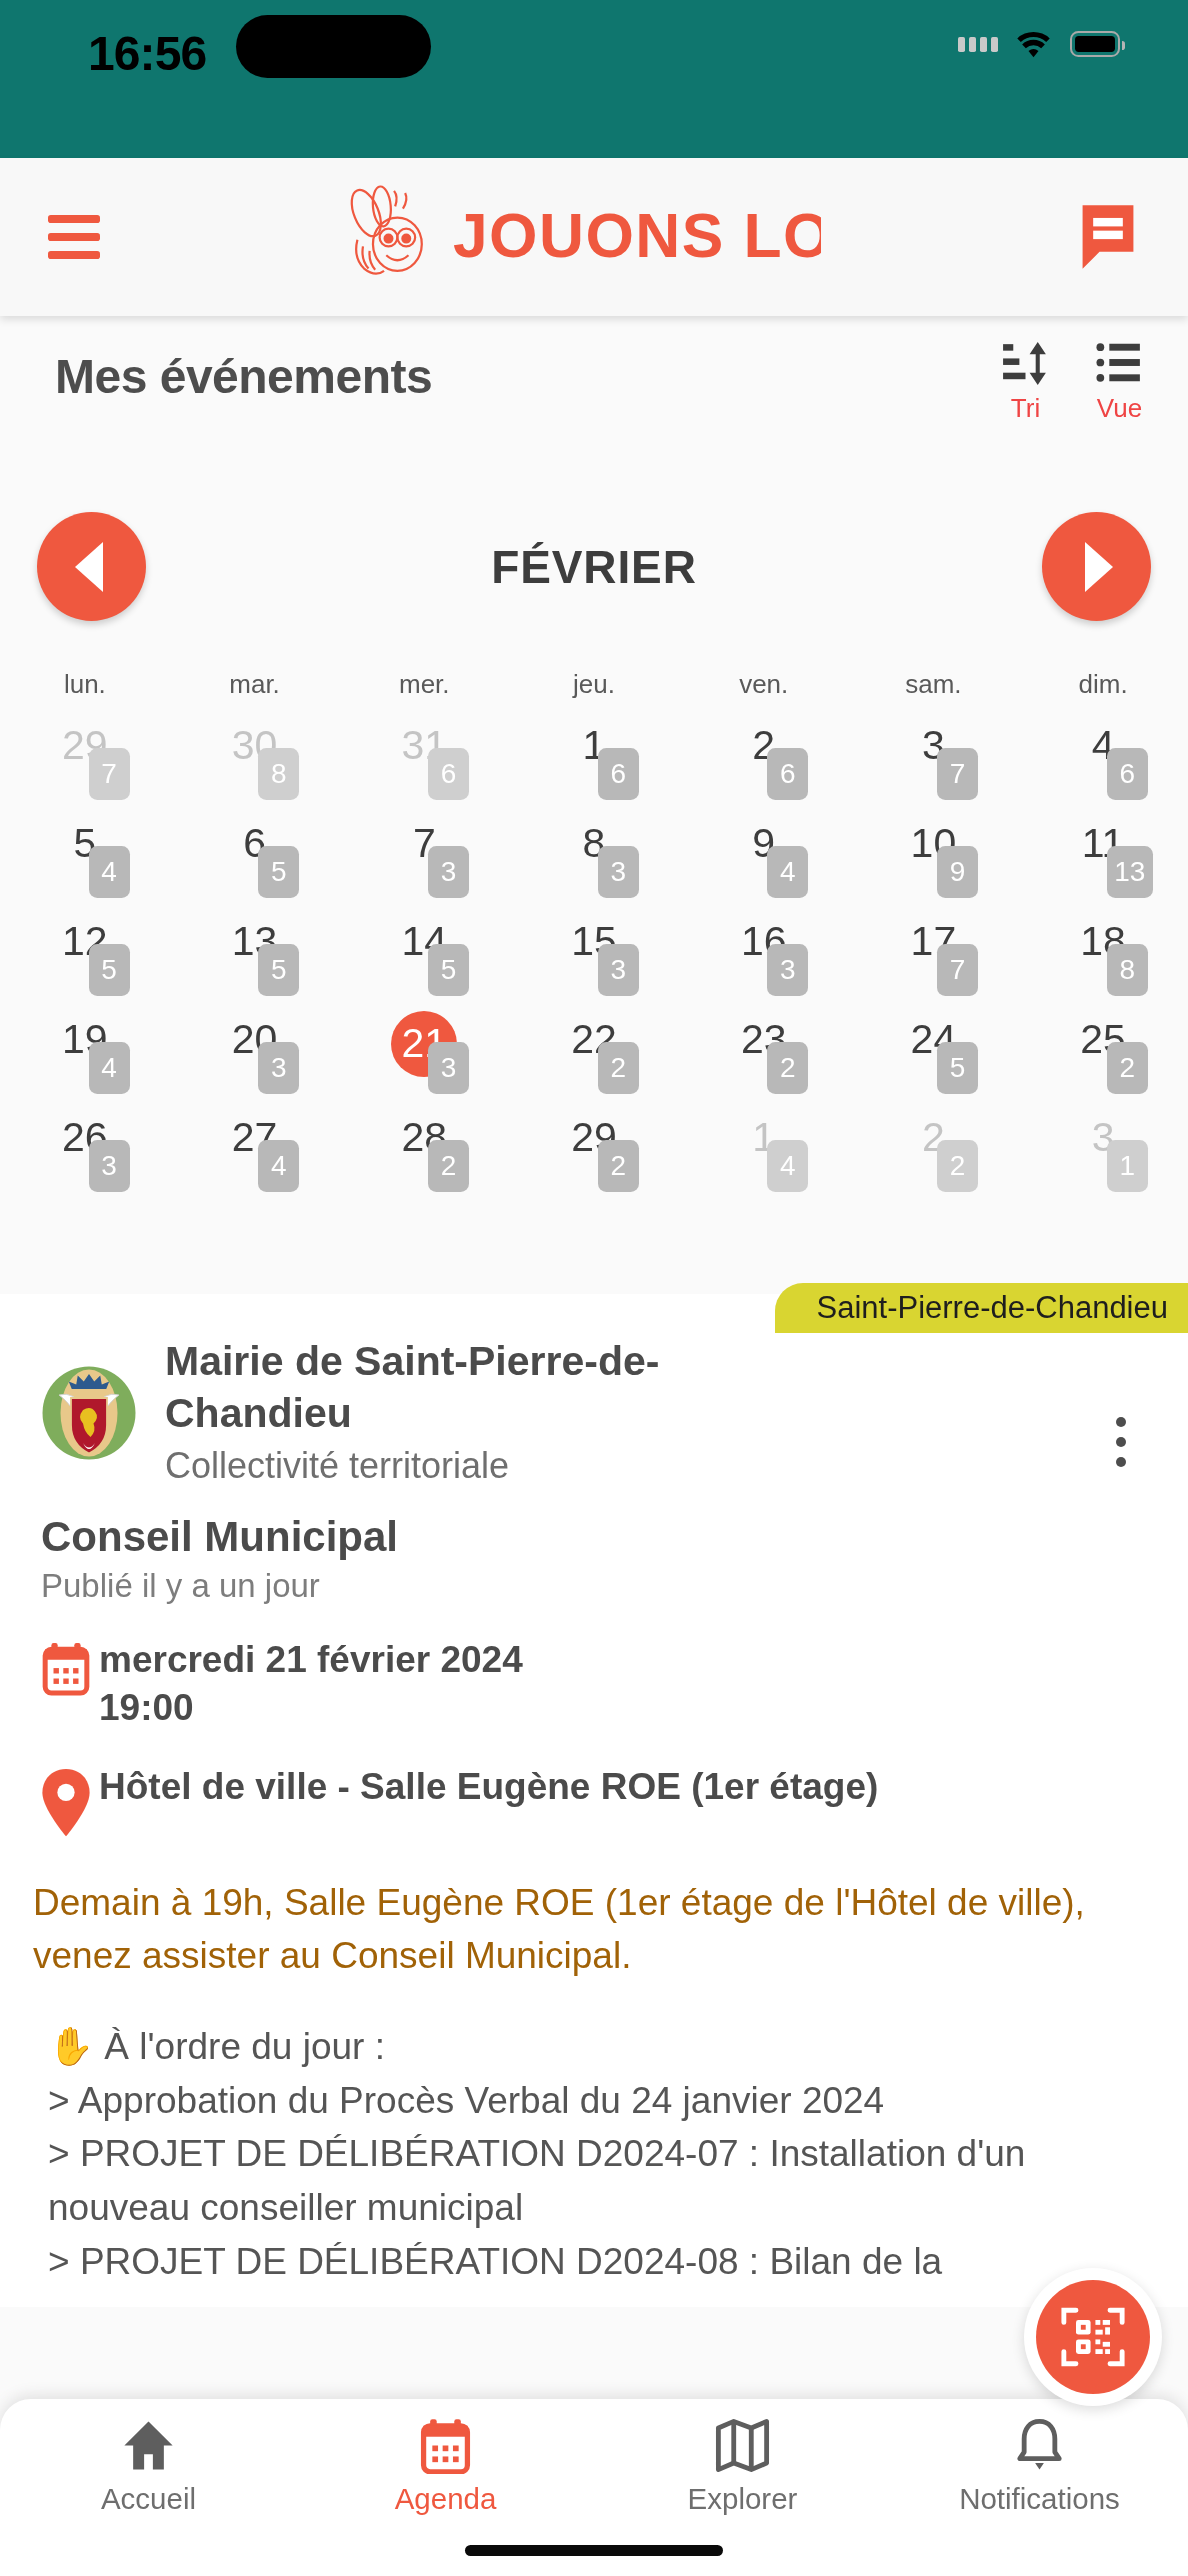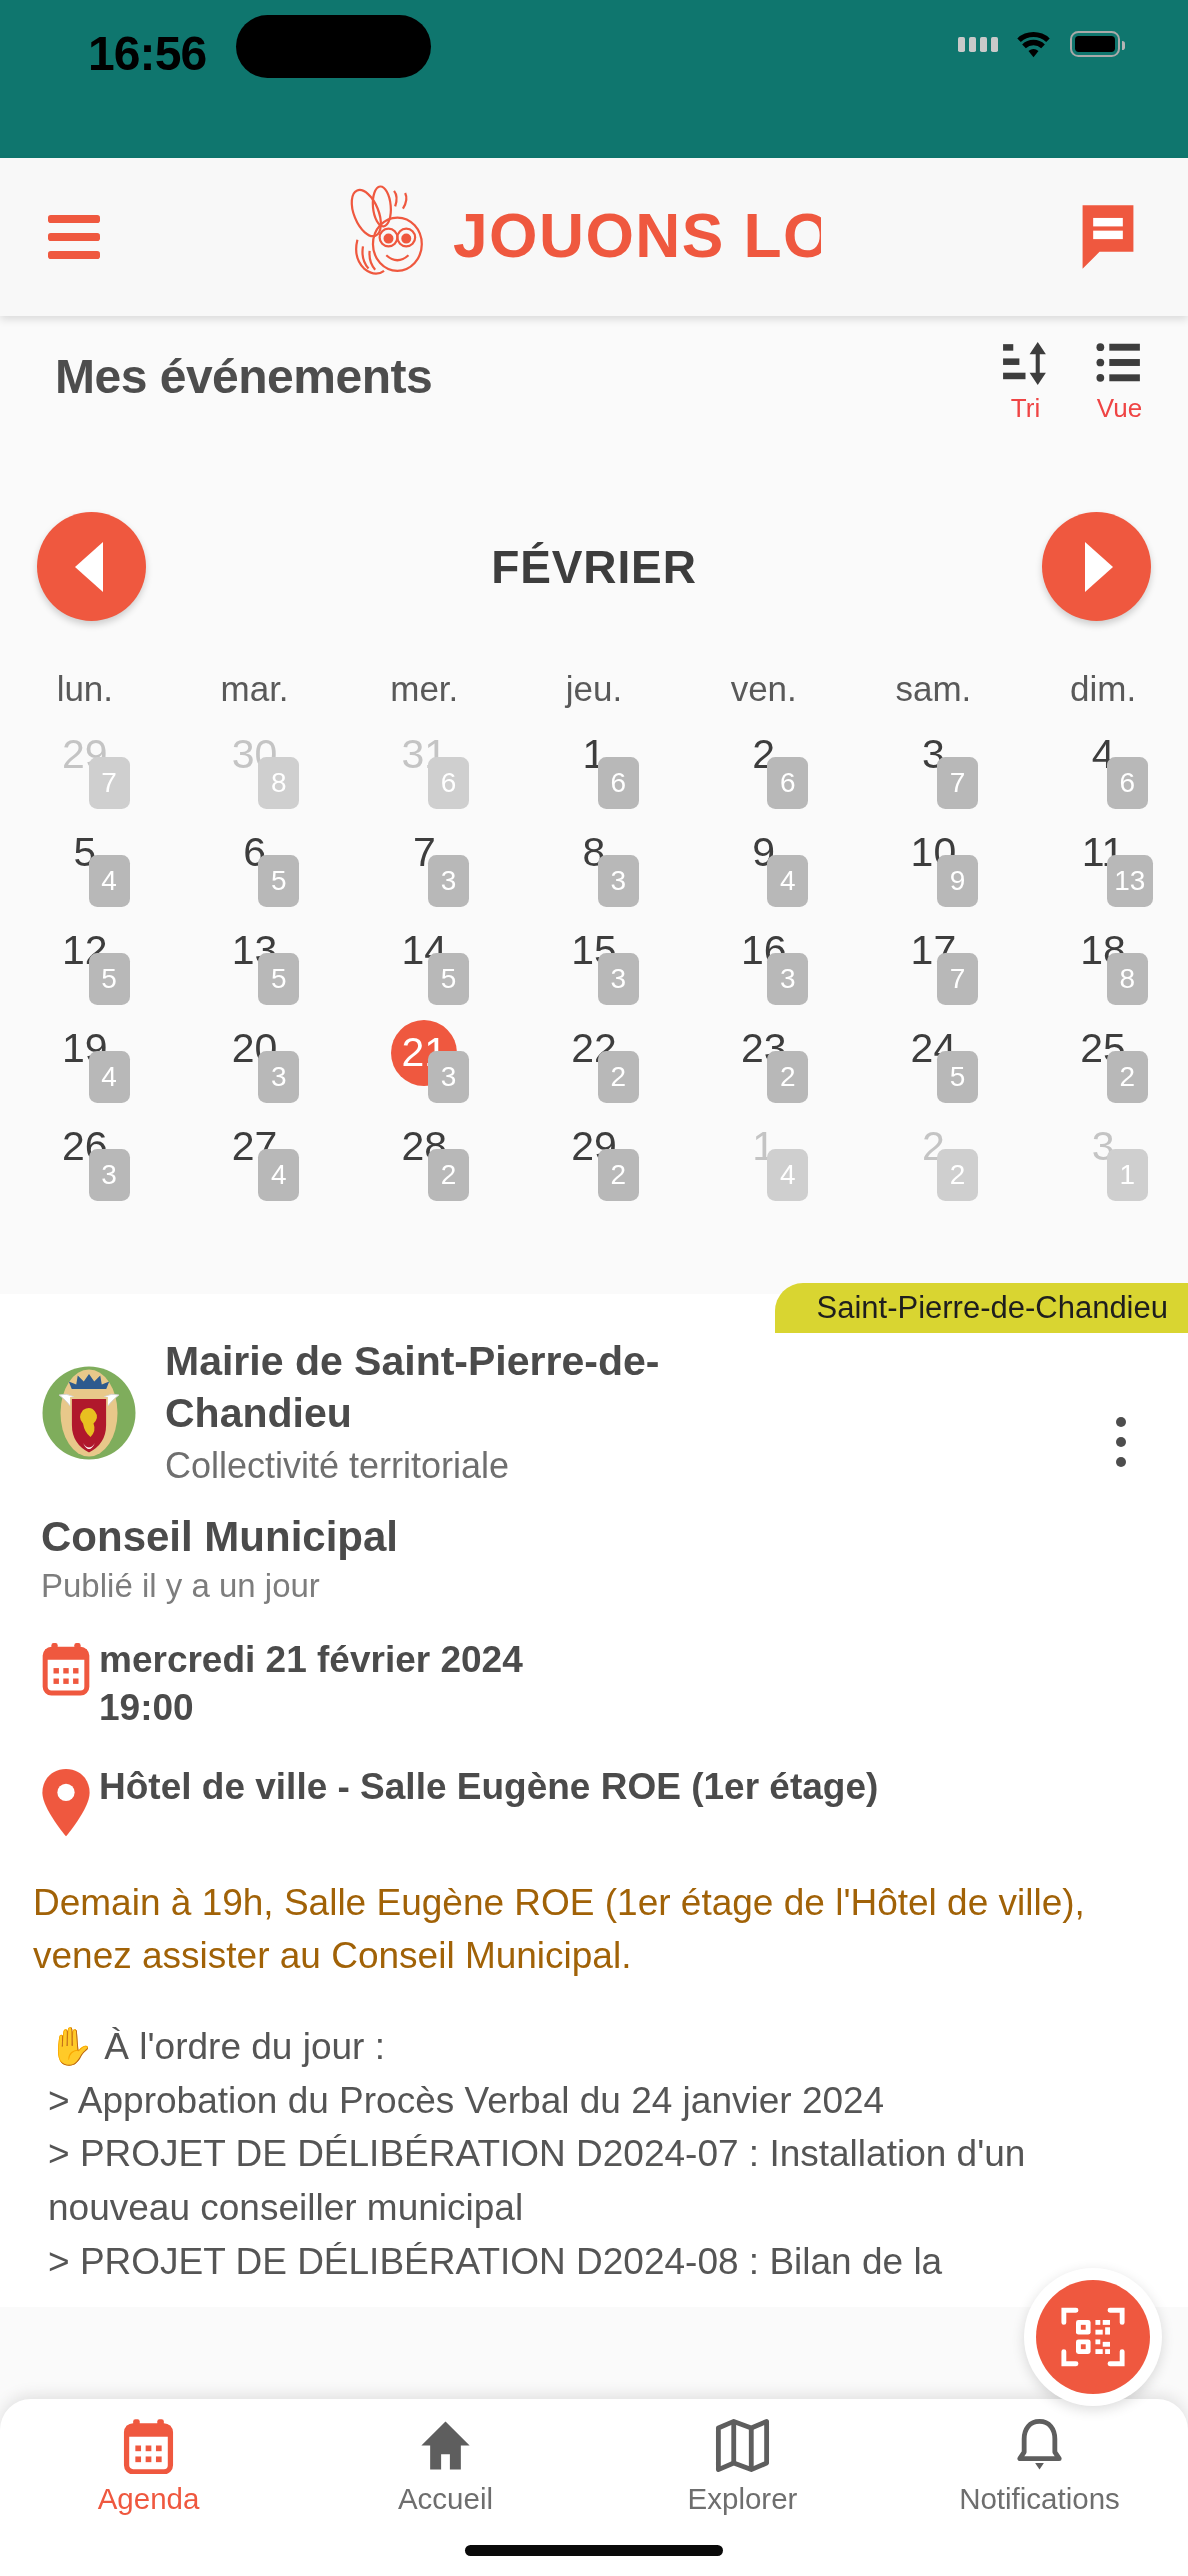--- a/index.html
+++ b/index.html
@@ -69,21 +69,21 @@
     display: flex; align-items: center; justify-content: center;
     box-shadow: 0 3.7px 7.4px rgba(0,0,0,0.18);
   }
   .tri-l { width: 0; height: 0; border-top: 25px solid transparent; border-bottom: 25px solid transparent; border-right: 28px solid #fff; margin-right: 5.5px; }
   .tri-r { width: 0; height: 0; border-top: 25px solid transparent; border-bottom: 25px solid transparent; border-left: 28px solid #fff; margin-left: 5.5px; }
   .month-label { font-size: 46px; font-weight: 700; color: #3d3d3d; letter-spacing: 0.9px; }
 
   
   .calendar { position: absolute; top: 645px; left: 0; width: 1188px; }
   .weekrow { display: grid; grid-template-columns: repeat(7, 1fr); }
-  .wd { text-align: center; font-size: 35px; color: #595959; padding: 24px 0 13px; }
+  .wd { text-align: center; font-size: 26px; color: #595959; padding: 24px 0 13px; }
   .daycell {
     position: relative; height: 98px;
     display: flex; align-items: flex-start; justify-content: center;
     padding-top: 3.7px;
   }
   .dnum {
     font-size: 41px; color: #3d3d3d; line-height: 1; position: relative;
     display: flex; align-items: center; justify-content: center;
     min-width: 57px; height: 57px;
   }
@@ -508,45 +508,45 @@
           <rect x="15" y="15" width="2" height="2"></rect>
             <rect x="18" y="16" width="3" height="2"></rect>
           <rect x="15" y="19" width="3" height="2"></rect>
             <rect x="19" y="19" width="2" height="2"></rect>
         </g>
       </svg>
     </div>
   </div>
 
   <div class="bottomnav">
+    <div class="navitem">
+      <svg width="57" height="57" viewBox="0 0 26 26">
+        <path d="M13 2 L24 13 h-4 v11 h-5 v-7 h-4 v7 h-5 V13 H2 z" fill="#5e5e5e"></path>
+      </svg>
+      <span class="nl">Accueil</span>
+    </div>
     <div class="navitem active">
       <svg width="57" height="57" viewBox="0 0 24 26">
         <rect x="5" y="1" width="3" height="4" rx="1" fill="#ef583f"></rect>
         <rect x="16" y="1" width="3" height="4" rx="1" fill="#ef583f"></rect>
         <rect x="2" y="4" width="20" height="21" rx="3" fill="none" stroke="#ef583f" stroke-width="2.4"></rect>
         <rect x="2" y="4" width="20" height="5" fill="#ef583f"></rect>
         <g fill="#ef583f">
           <rect x="6" y="13" width="2.6" height="2.6"></rect>
             <rect x="10.7" y="13" width="2.6" height="2.6"></rect>
             <rect x="15.4" y="13" width="2.6" height="2.6"></rect>
           <rect x="6" y="18" width="2.6" height="2.6"></rect>
             <rect x="10.7" y="18" width="2.6" height="2.6"></rect>
             <rect x="15.4" y="18" width="2.6" height="2.6"></rect>
         </g>
       </svg>
       <span class="nl">Agenda</span>
     </div>
     <div class="navitem">
       <svg width="57" height="57" viewBox="0 0 26 26">
-        <path d="M13 2 L24 13 h-4 v11 h-5 v-7 h-4 v7 h-5 V13 H2 z" fill="#5e5e5e"></path>
-      </svg>
-      <span class="nl">Accueil</span>
-    </div>
-    <div class="navitem">
-      <svg width="57" height="57" viewBox="0 0 26 26">
         <path d="M2 5 L9 2 L17 5 L24 2 V21 L17 24 L9 21 L2 24 Z" fill="none" stroke="#5e5e5e" stroke-width="2.2" stroke-linejoin="round"></path>
         <path d="M9 2 V21" stroke="#5e5e5e" stroke-width="2.2"></path>
         <path d="M17 5 V24" stroke="#5e5e5e" stroke-width="2.2"></path>
       </svg>
       <span class="nl">Explorer</span>
     </div>
     <div class="navitem">
       <svg width="57" height="57" viewBox="0 0 26 26">
         <path d="M13 2 C8.5 2 6 5.5 6 10 v6 l-2 3 h18 l-2 -3 v-6 C20 5.5 17.5 2 13 2 z" fill="none" stroke="#5e5e5e" stroke-width="2.2" stroke-linejoin="round"></path>
         <path d="M11 21 h4 l-2 3 z" fill="#5e5e5e"></path>

